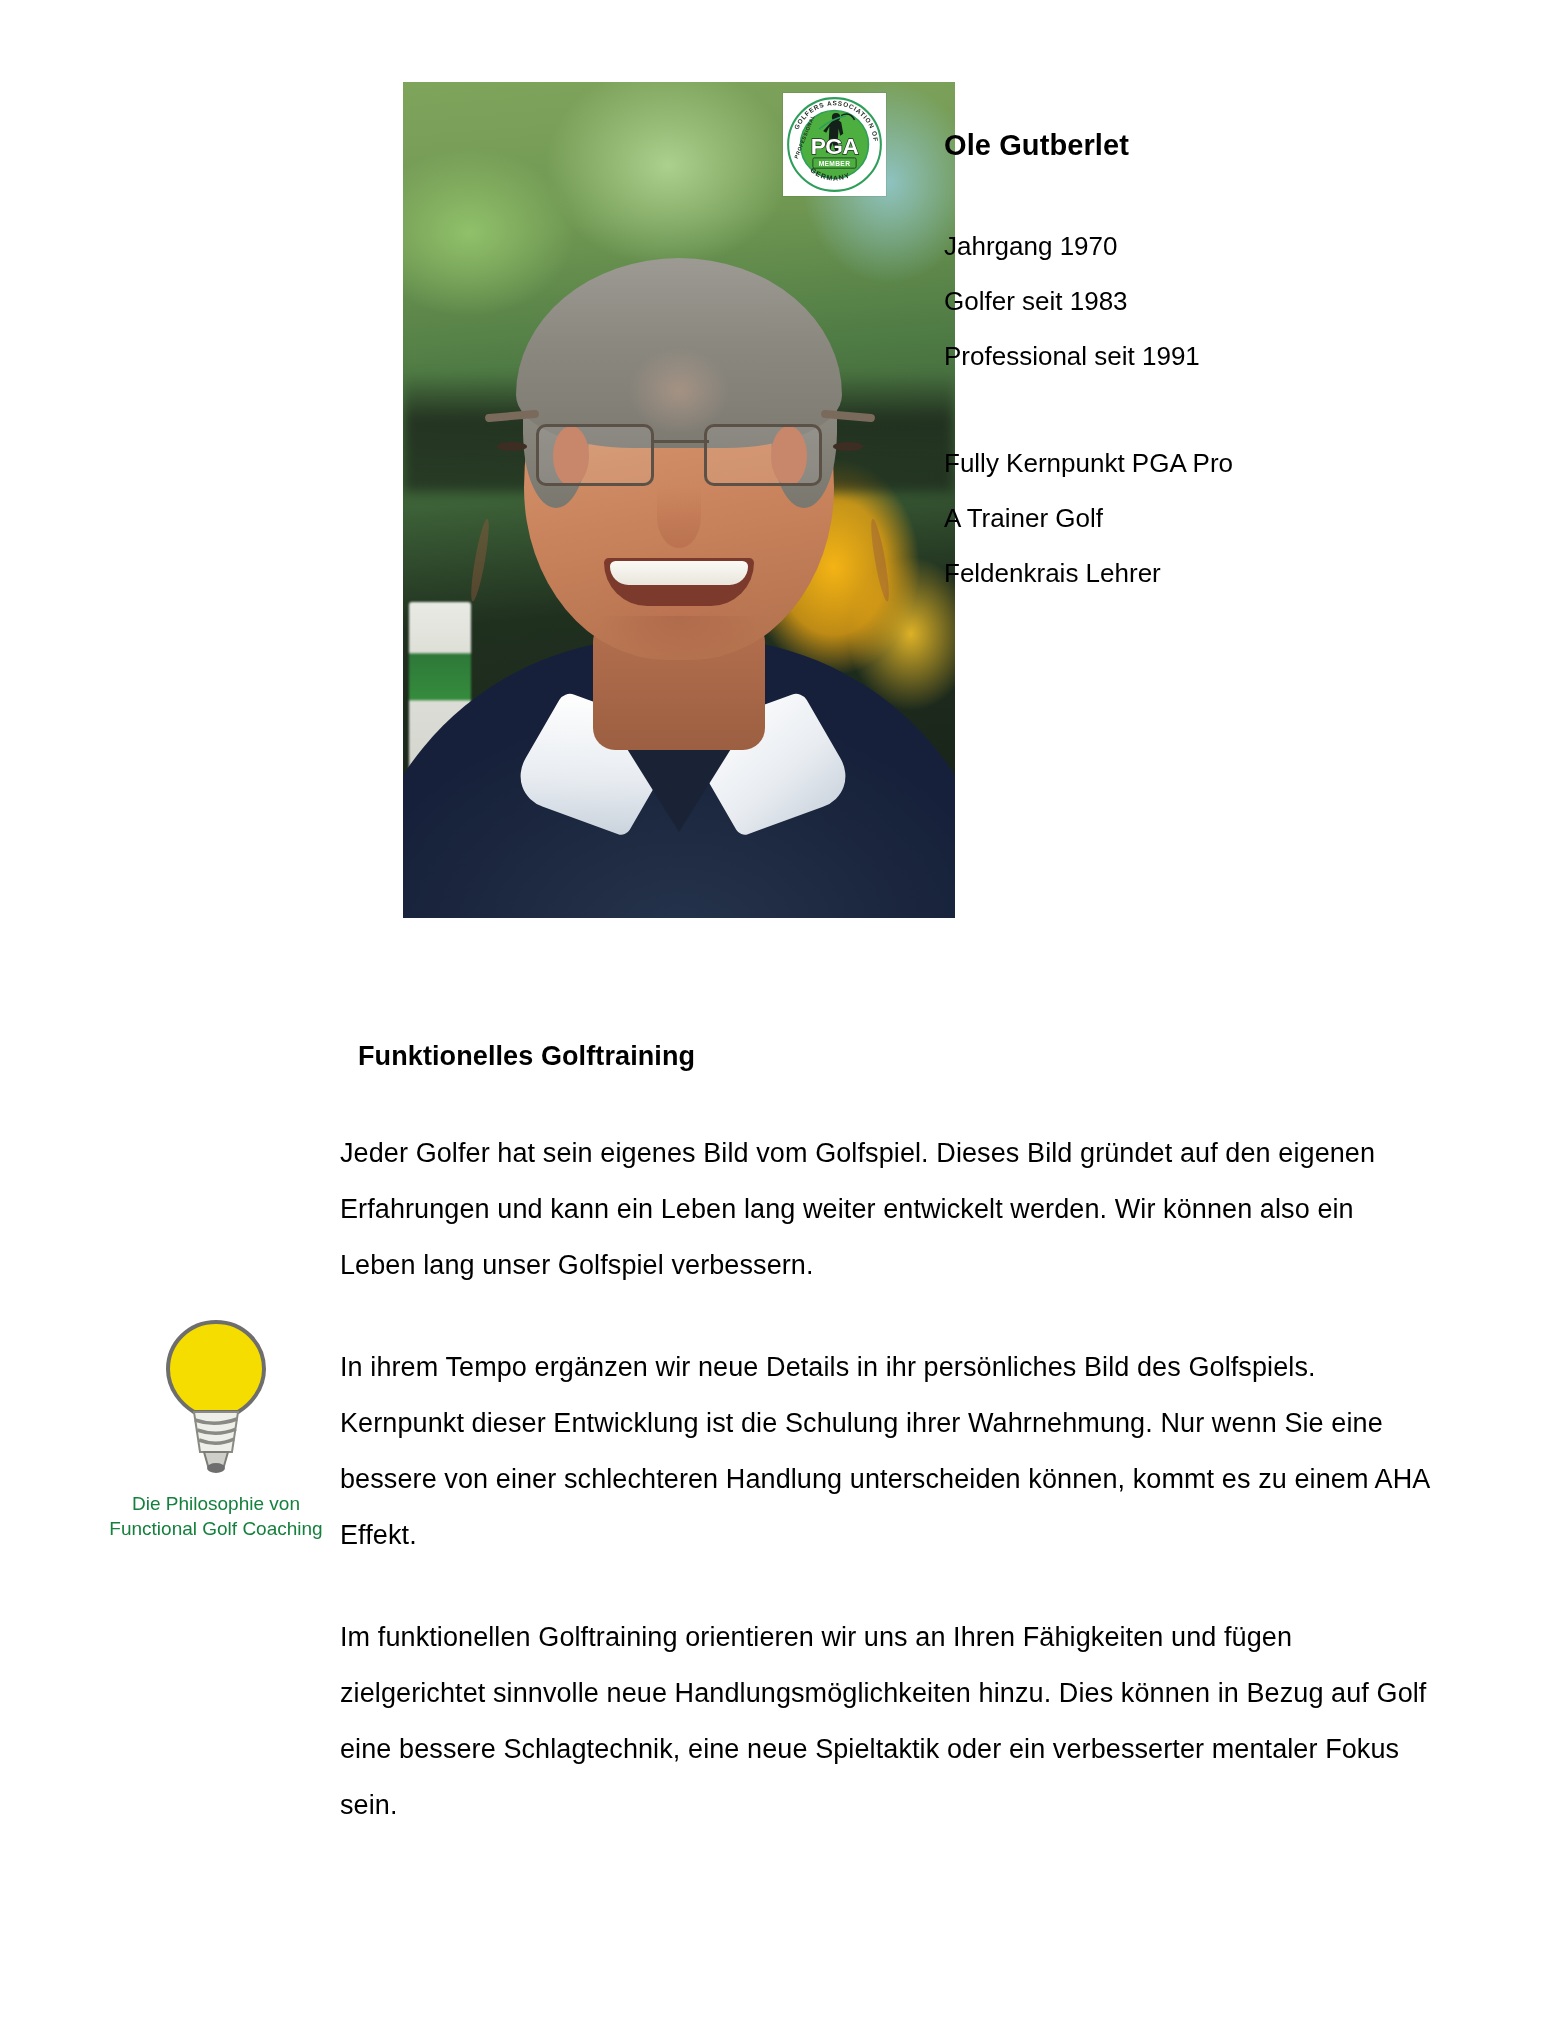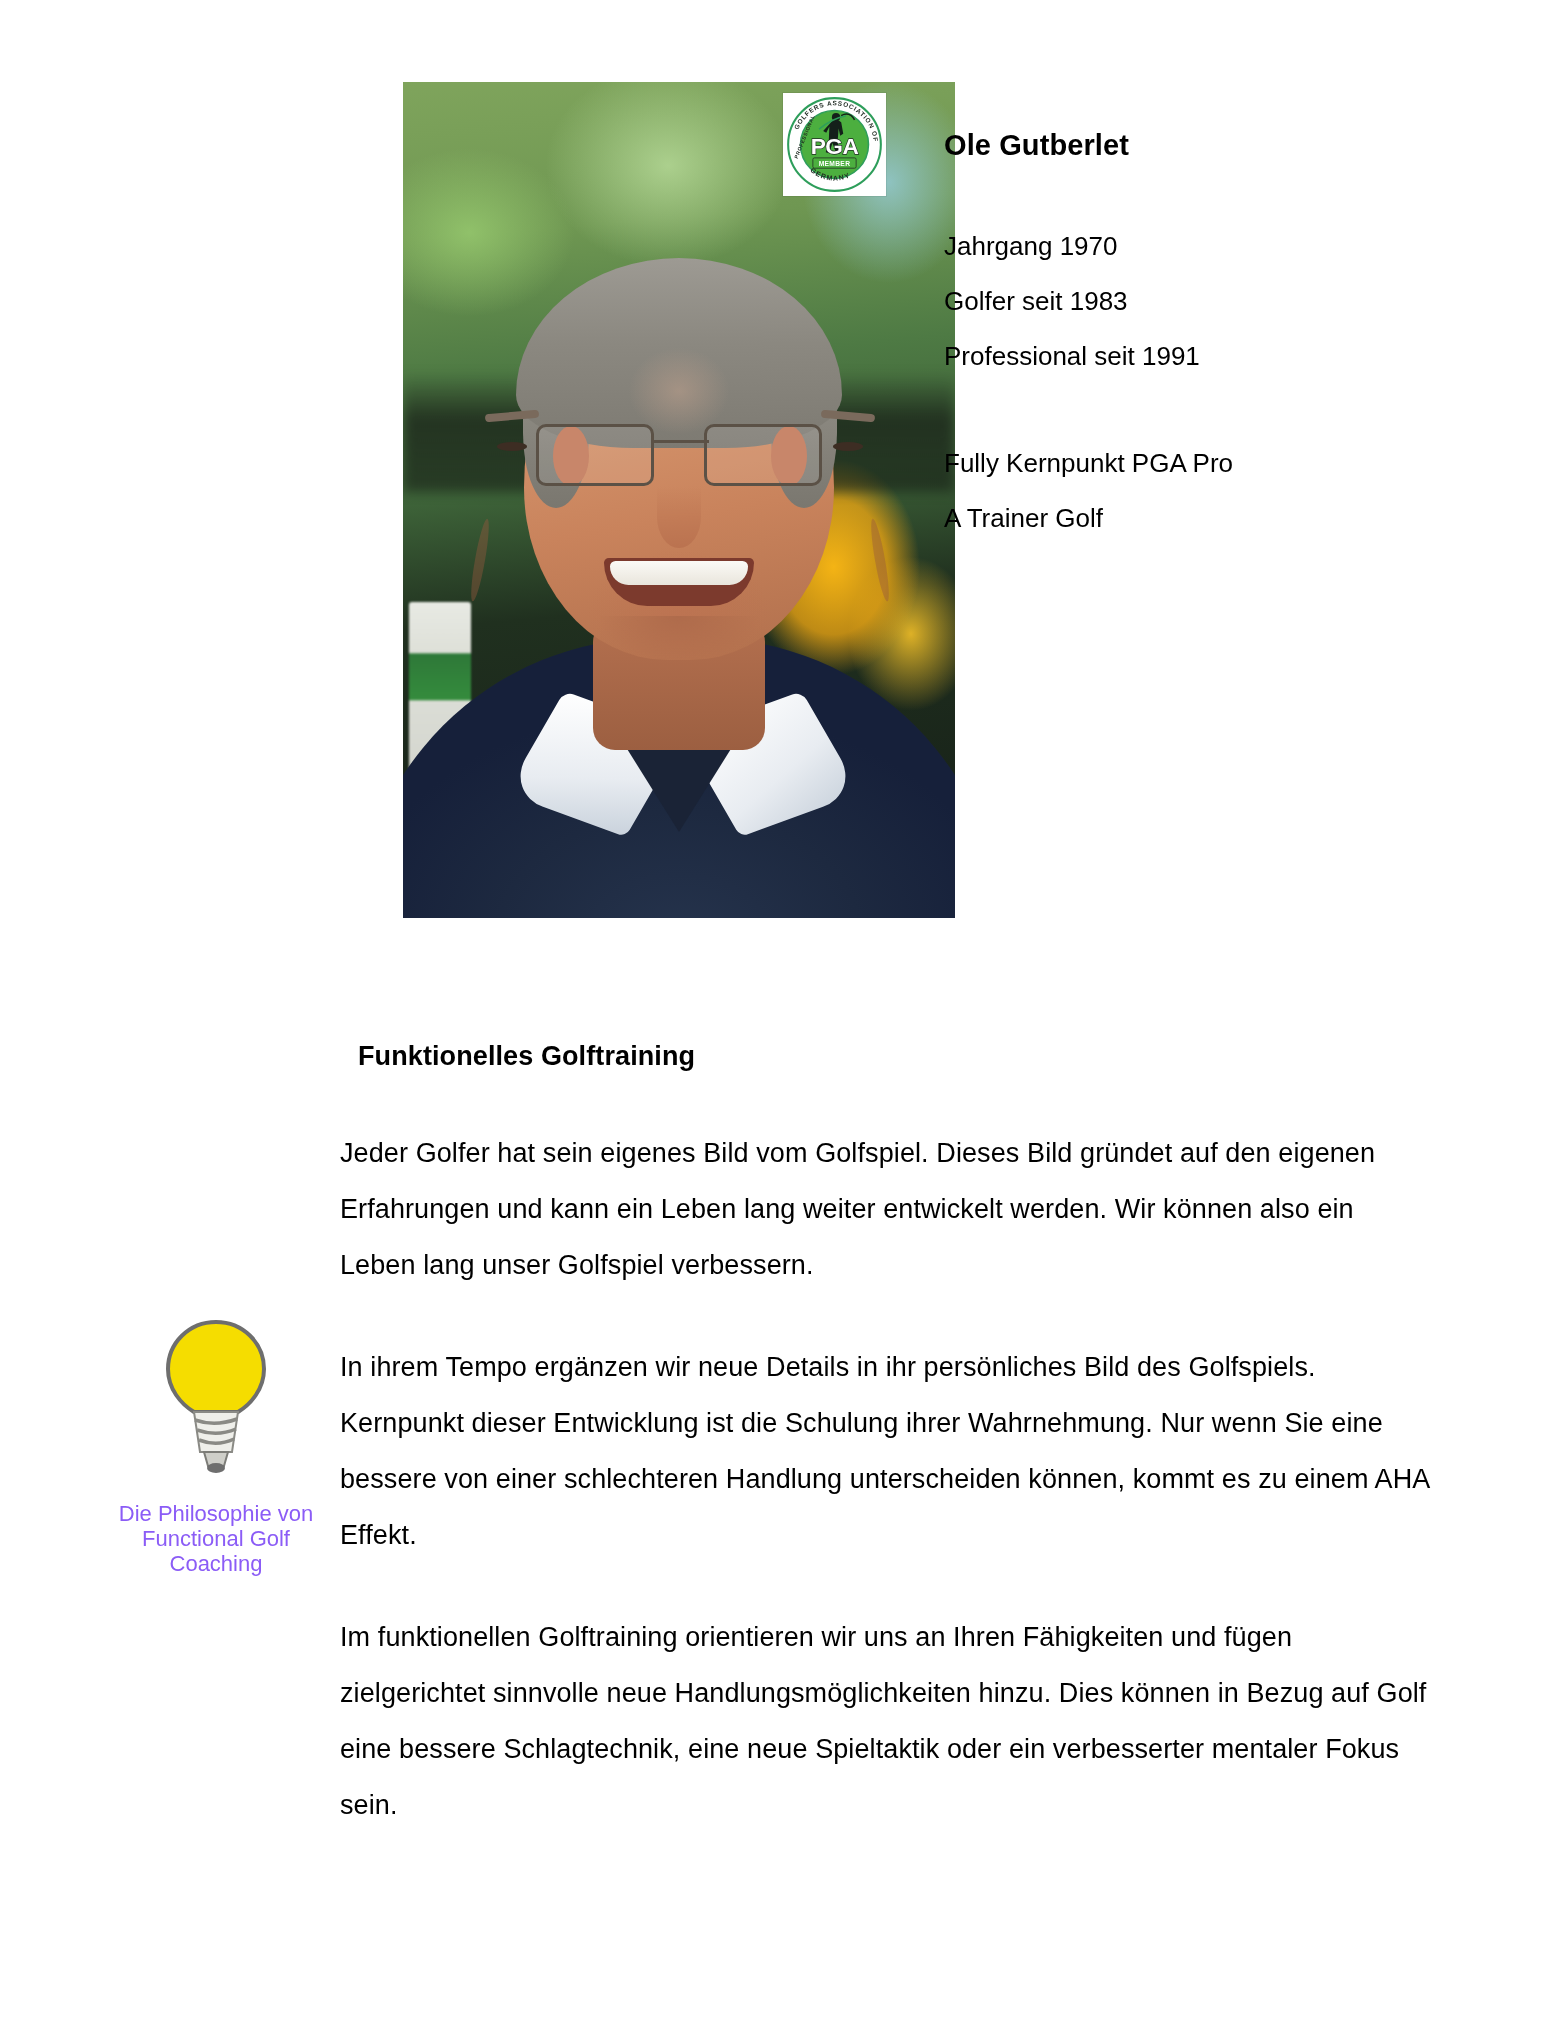--- a/index.html
+++ b/index.html
@@ -335,24 +335,23 @@
   
   .bulb-figure {
     position: absolute;
     left: 68px;
     top: 1300px;
     width: 216px;
     text-align: center;
   }
   .bulb-svg { display: block; margin: 0 auto; }
   .bulb-caption {
-    margin-top: 10px;
-    font-size: 22px;
+    font-size: 19px;
     line-height: 25px;
-    color: #8b5cf6;
+    color: #15803d;
   }
 </style>
 </head>
 <body>
 
 <div class="top-section">
 
   <figure class="portrait-figure">
     <div class="portrait-photo"></div>
     <div class="photo-band"></div>
@@ -426,20 +425,21 @@
     <h1 class="person-name">Ole Gutberlet</h1>
 
     <div class="info-line">Jahrgang 1970</div>
     <div class="info-line">Golfer seit 1983</div>
     <div class="info-line">Professional seit 1991</div>
 
     <div class="info-gap"></div>
 
     <div class="info-line">Fully Kernpunkt PGA Pro</div>
     <div class="info-line">A Trainer Golf</div>
+    <div class="info-line">Feldenkrais Lehrer</div>
   </div>
 </div>
 
 <h2 class="section-heading">Funktionelles Golftraining</h2>
 
 <div class="body-column">
   <p class="body-paragraph">Jeder Golfer hat sein eigenes Bild vom Golfspiel. Dieses Bild gründet auf den eigenen Erfahrungen und kann ein Leben lang weiter entwickelt werden. Wir können also ein Leben lang unser Golfspiel verbessern.</p>
   <p class="body-paragraph">In ihrem Tempo ergänzen wir neue Details in ihr persönliches Bild des Golfspiels.
 Kernpunkt dieser Entwicklung ist die Schulung ihrer Wahrnehmung. Nur wenn Sie eine bessere von einer schlechteren Handlung unterscheiden können, kommt es zu einem AHA Effekt.</p>
   <p class="body-paragraph">Im funktionellen Golftraining orientieren wir uns an Ihren Fähigkeiten und fügen zielgerichtet sinnvolle neue Handlungsmöglichkeiten hinzu.

